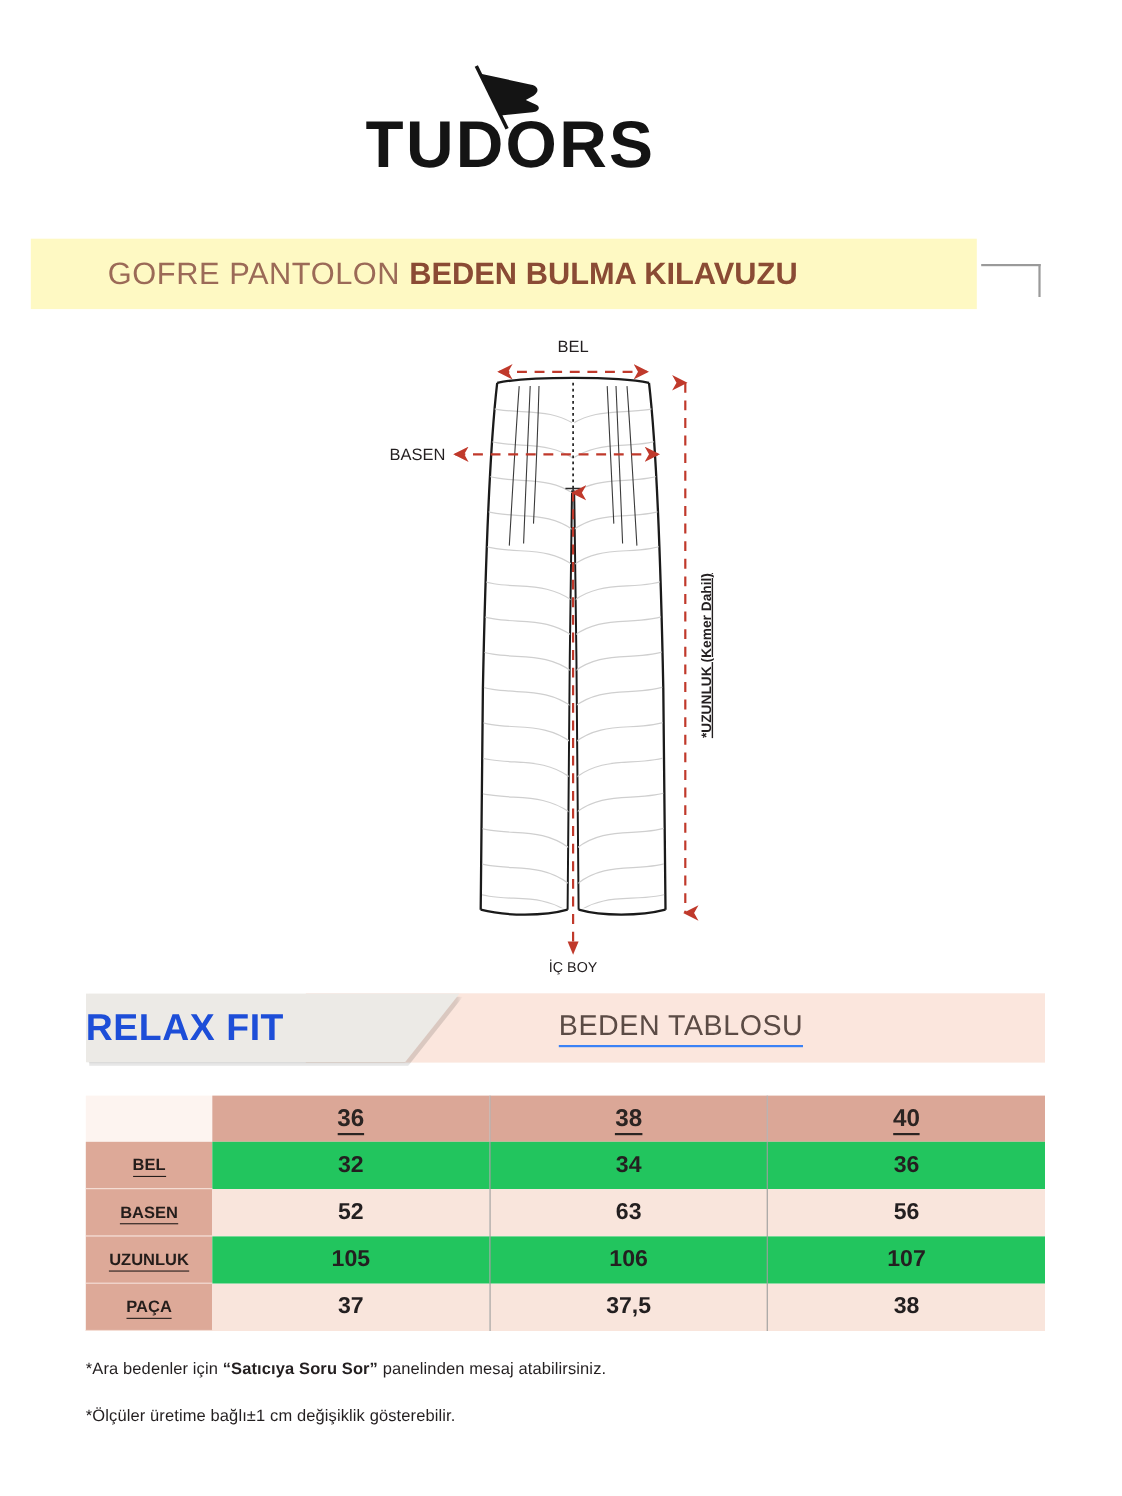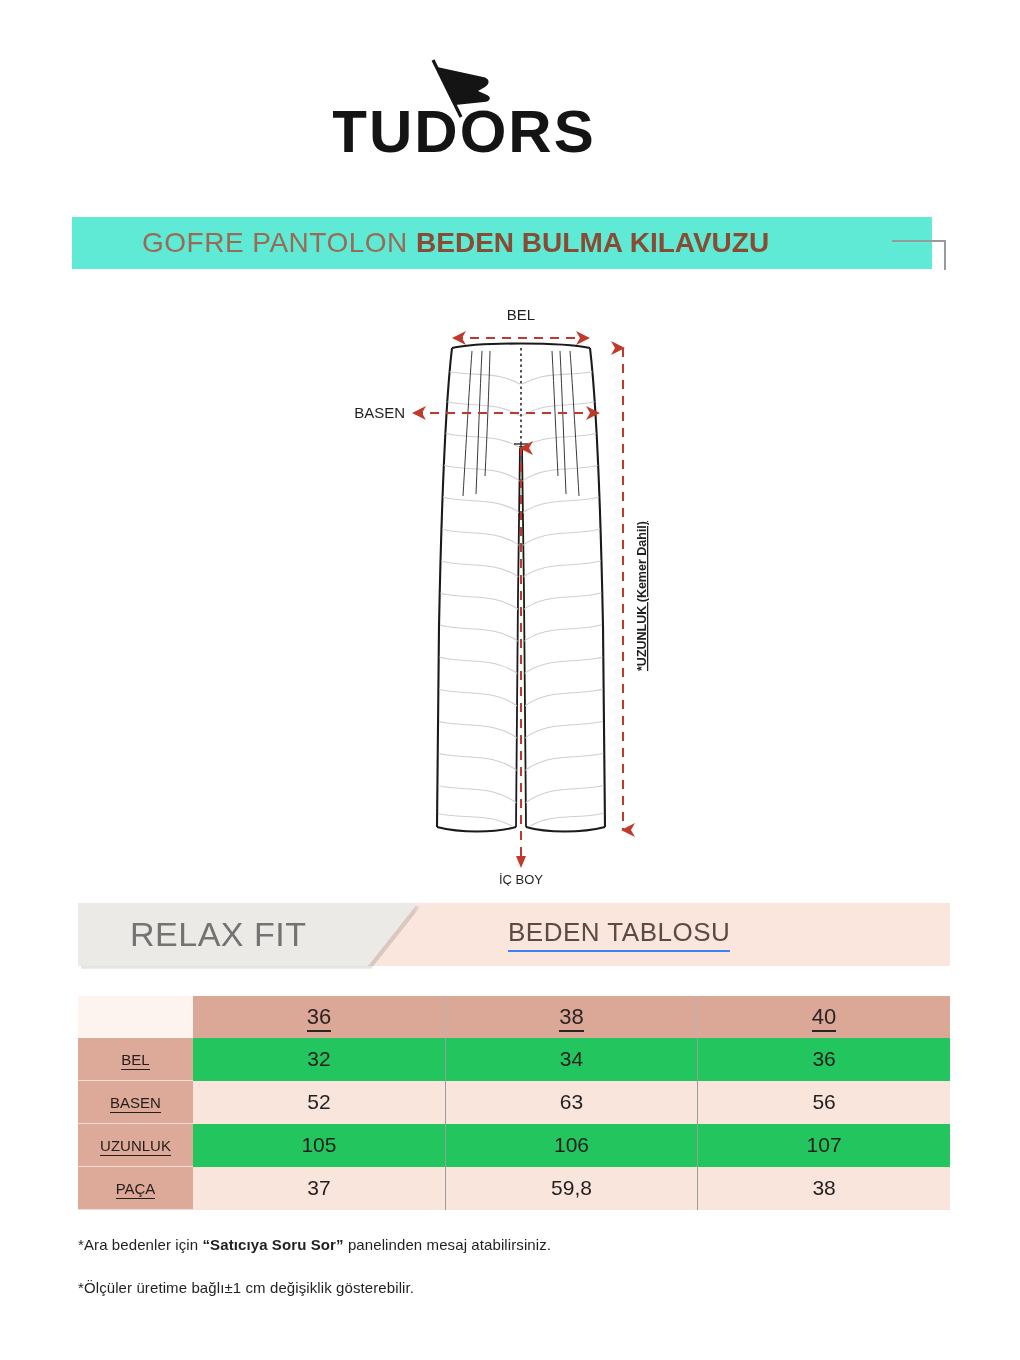--- a/index.html
+++ b/index.html
@@ -29,25 +29,24 @@
     justify-content: center;
   }
   .logo-svg { display: block; }
 
   
   .title-banner {
     position: absolute;
     left: 28px;
     top: 217px;
     width: 860px;
-    height: 52px;
-    background: #5eead4;
+    height: 64px;
+    background: #fef9c3;
     display: flex;
     align-items: center;
-    margin-left: 44px;
   }
   .title-text {
     margin-left: 70px;
     font-size: 28px;
     letter-spacing: 0.5px;
     color: #8d5a47;
     white-space: nowrap;
   }
   .title-text .light {
     font-weight: 400;
@@ -112,25 +111,24 @@
     left: 0;
     top: 0;
     width: 340px;
     height: 66px;
     background: rgba(0,0,0,0.13);
     -webkit-clip-path: polygon(3px 3px, 343px 3px, 293px 66px, 3px 66px);
     clip-path: polygon(3px 3px, 343px 3px, 293px 66px, 3px 66px);
     filter: blur(2px);
   }
   .fit-label {
-    margin-left: 52px;
     font-size: 34px;
-    font-weight: 400;
+    font-weight: 700;
     letter-spacing: 0.5px;
-    color: #737373;
+    color: #1d4ed8;
   }
   .table-title {
     position: absolute;
     left: 430px;
     top: 14px;
     font-size: 26px;
     color: #5b4b45;
     letter-spacing: 0.5px;
     border-bottom: 2px solid #3b82f6;
     padding-bottom: 2px;
@@ -142,21 +140,21 @@
     left: 78px;
     top: 996px;
     width: 872px;
     border-collapse: collapse;
     table-layout: fixed;
   }
   .size-table td, .size-table th {
     height: 42px;
     text-align: center;
     vertical-align: middle;
-    font-weight: 400;
+    font-weight: 700;
     padding: 0;
   }
   .size-table col.c-label { width: 115px; }
   .size-table col.c-size  { width: 252.33px; }
 
   .cell-corner {
     background: #fdf4f0;
   }
   .cell-head {
     background: #dba797;
@@ -366,21 +364,21 @@
     </tr>
     <tr class="row-odd">
       <td class="cell-rowlabel"><span>UZUNLUK</span></td>
       <td class="cell-val">105</td>
       <td class="cell-val">106</td>
       <td class="cell-val">107</td>
     </tr>
     <tr class="row-even">
       <td class="cell-rowlabel"><span>PAÇA</span></td>
       <td class="cell-val">37</td>
-      <td class="cell-val">59,8</td>
+      <td class="cell-val">37,5</td>
       <td class="cell-val">38</td>
     </tr>
   </tbody>
 </table>
 
 <div class="footnotes">
   <div class="footnote"><span>*Ara bedenler için </span><b>“Satıcıya Soru Sor”</b><span> panelinden mesaj atabilirsiniz.</span></div>
   <div class="footnote">*Ölçüler üretime bağlı±1 cm değişiklik gösterebilir.</div>
 </div>
 

